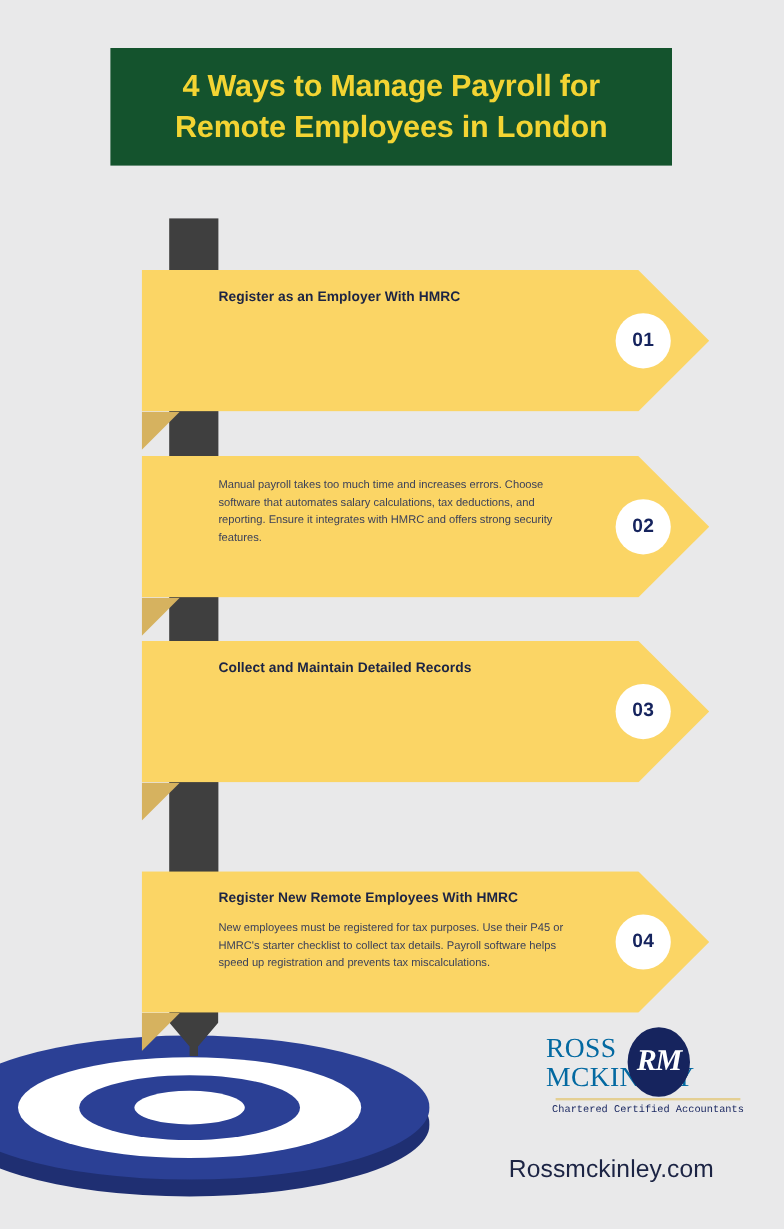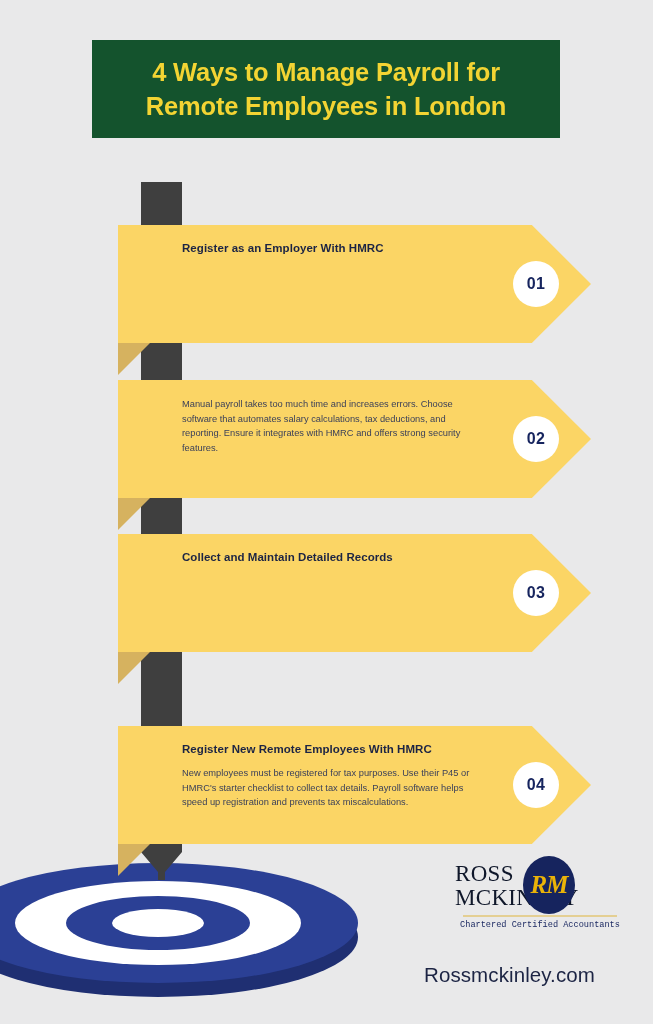--- a/index.html
+++ b/index.html
@@ -88,26 +88,26 @@
 
   
   .logo{
     position:absolute;left:455px;top:858px;width:170px;height:86px;z-index:5;
   }
   .logo-top{position:relative;height:56px;}
   .logo-oval{
     position:absolute;left:68px;top:-2px;width:52px;height:58px;
     background:#16245e;border-radius:50%;
     display:flex;align-items:center;justify-content:center;
-    color:#eab308;font-family:"Liberation Serif", serif;
+    color:#ffffff;font-family:"Liberation Serif", serif;
     font-size:25px;font-weight:bold;font-style:italic;letter-spacing:-1px;text-align:center;
   }
   .logo-name{
     position:absolute;left:0;top:4px;width:170px;
-    color:#0f172a;font-family:"Liberation Serif", serif;
+    color:#0369a1;font-family:"Liberation Serif", serif;
     font-size:23px;line-height:24px;letter-spacing:0.3px;
   }
   .logo-rule{
     position:absolute;left:8px;top:57px;width:154px;height:2px;background:#e4cf93;
   }
   .logo-tag{
     position:absolute;left:0;top:62px;width:170px;text-align:center;
     color:#16245e;font-family:Liberation Mono, monospace;font-size:8.6px;
   }
 

